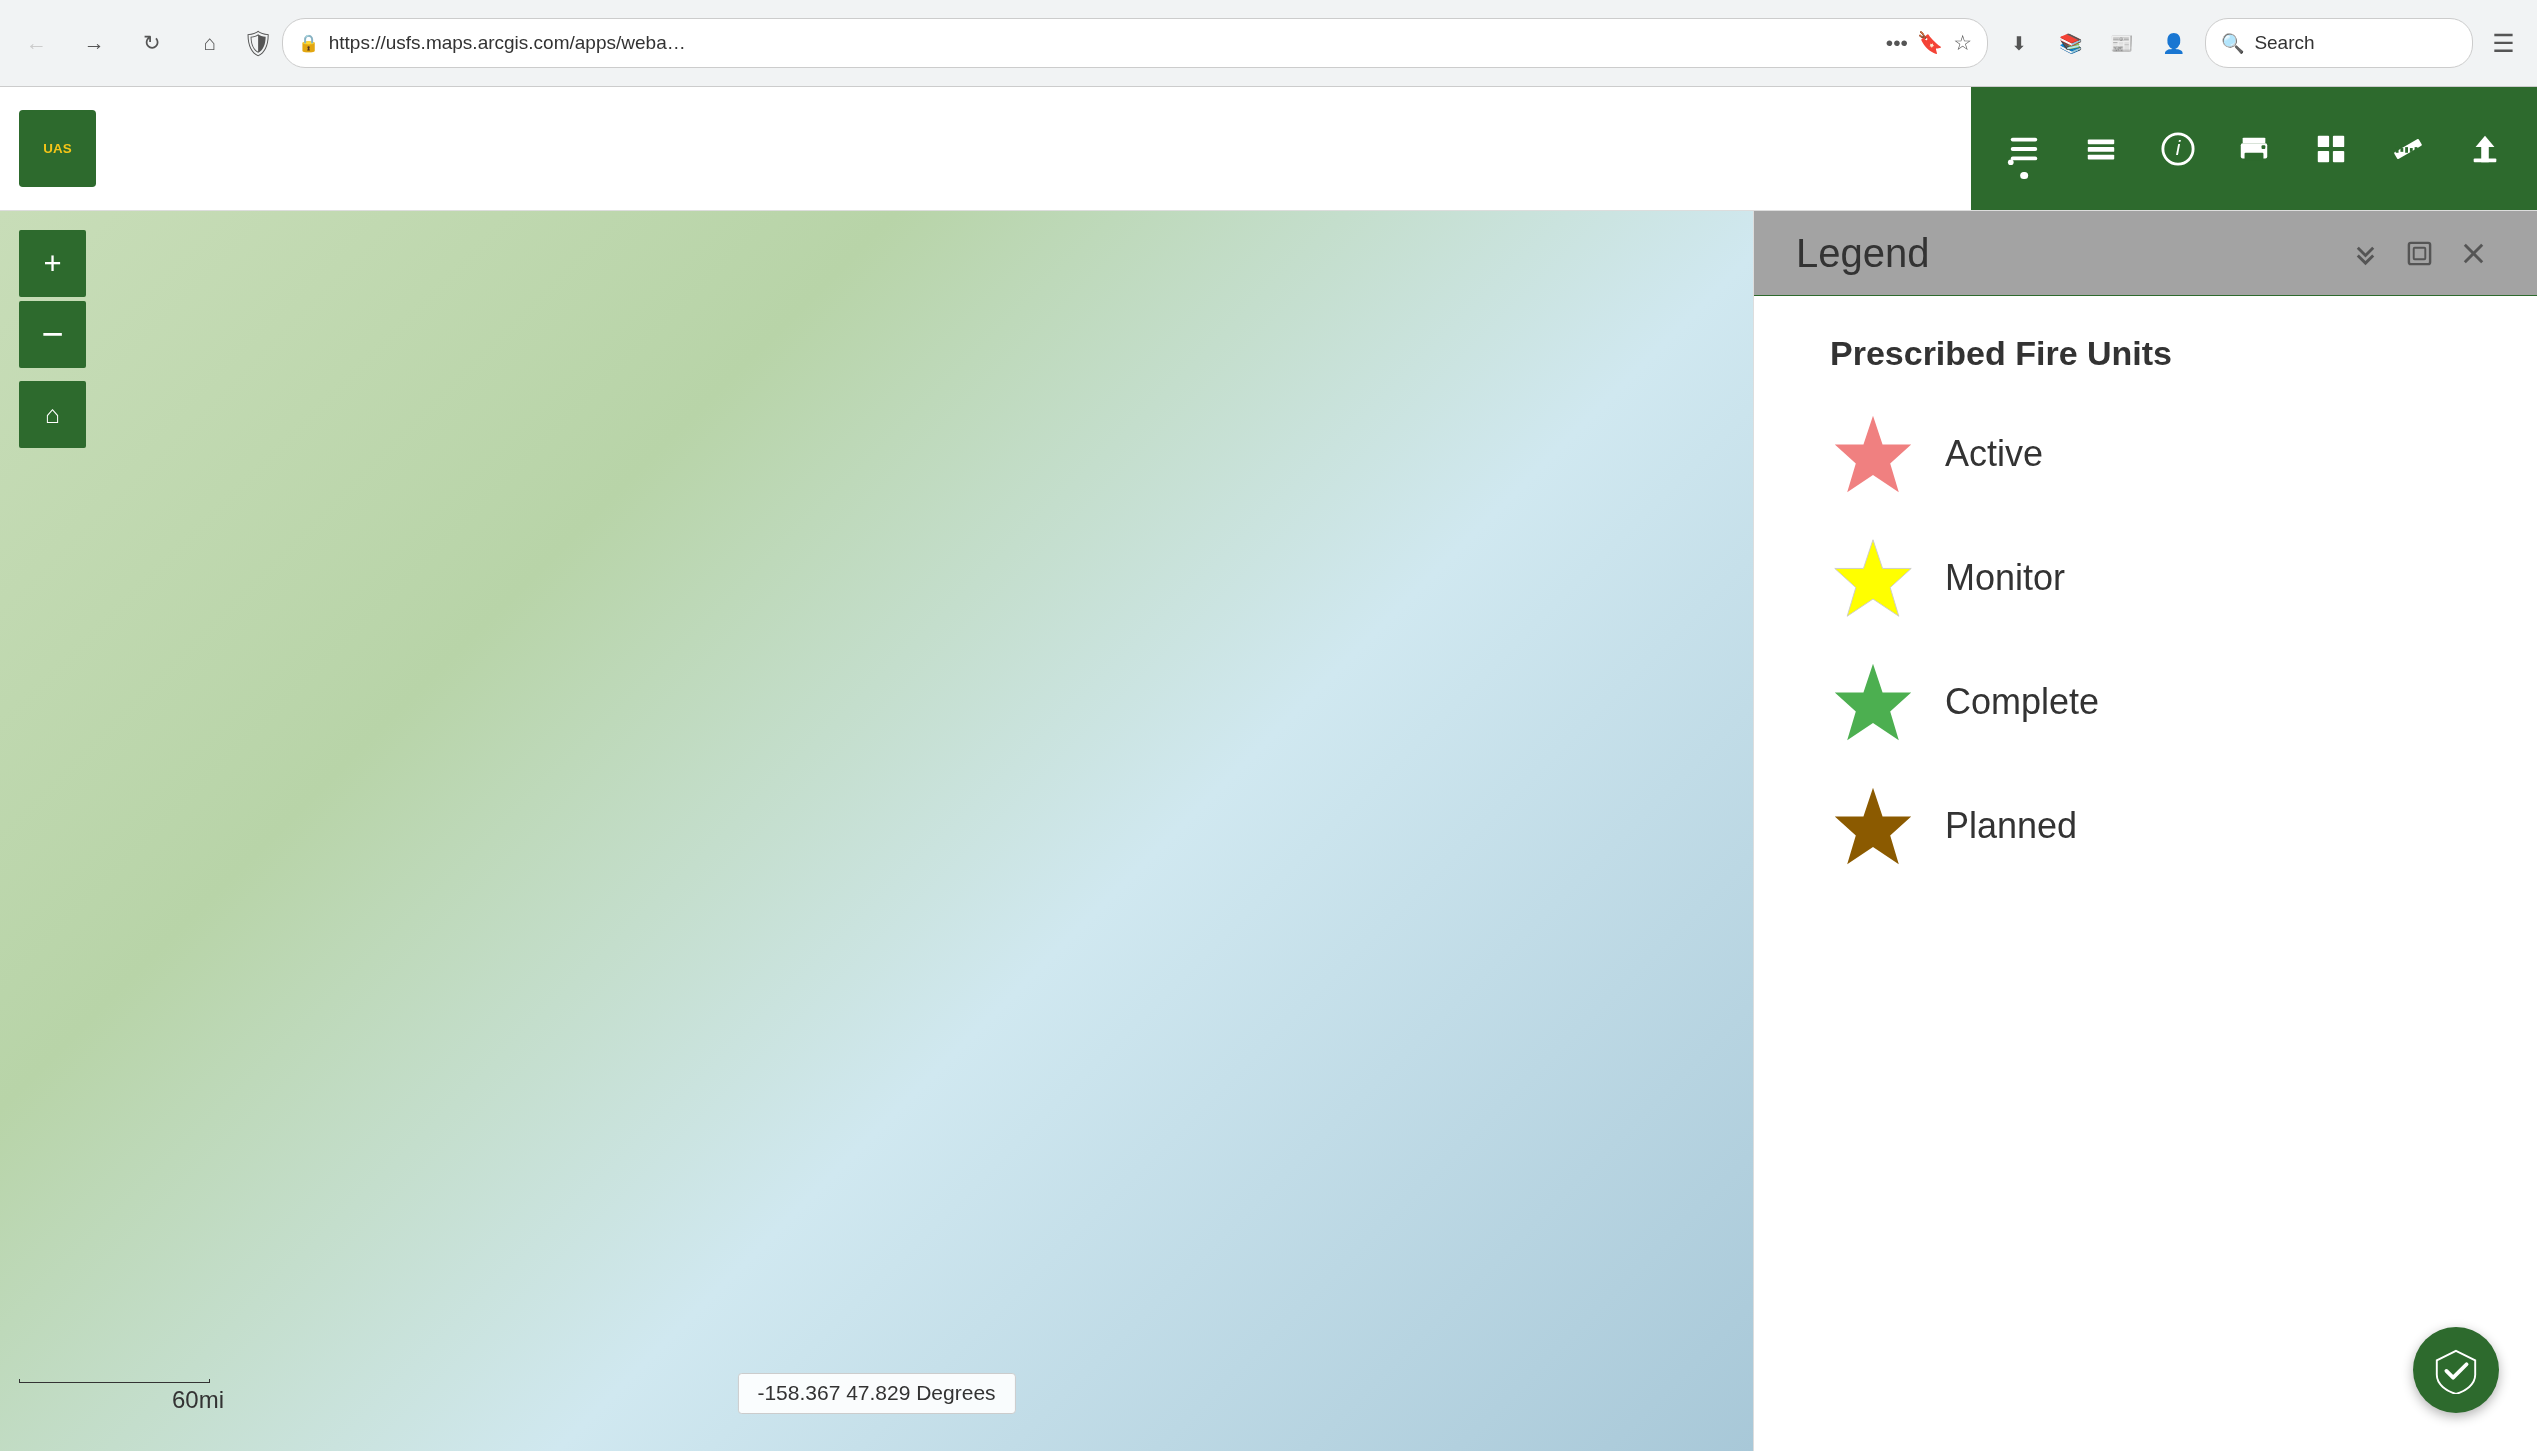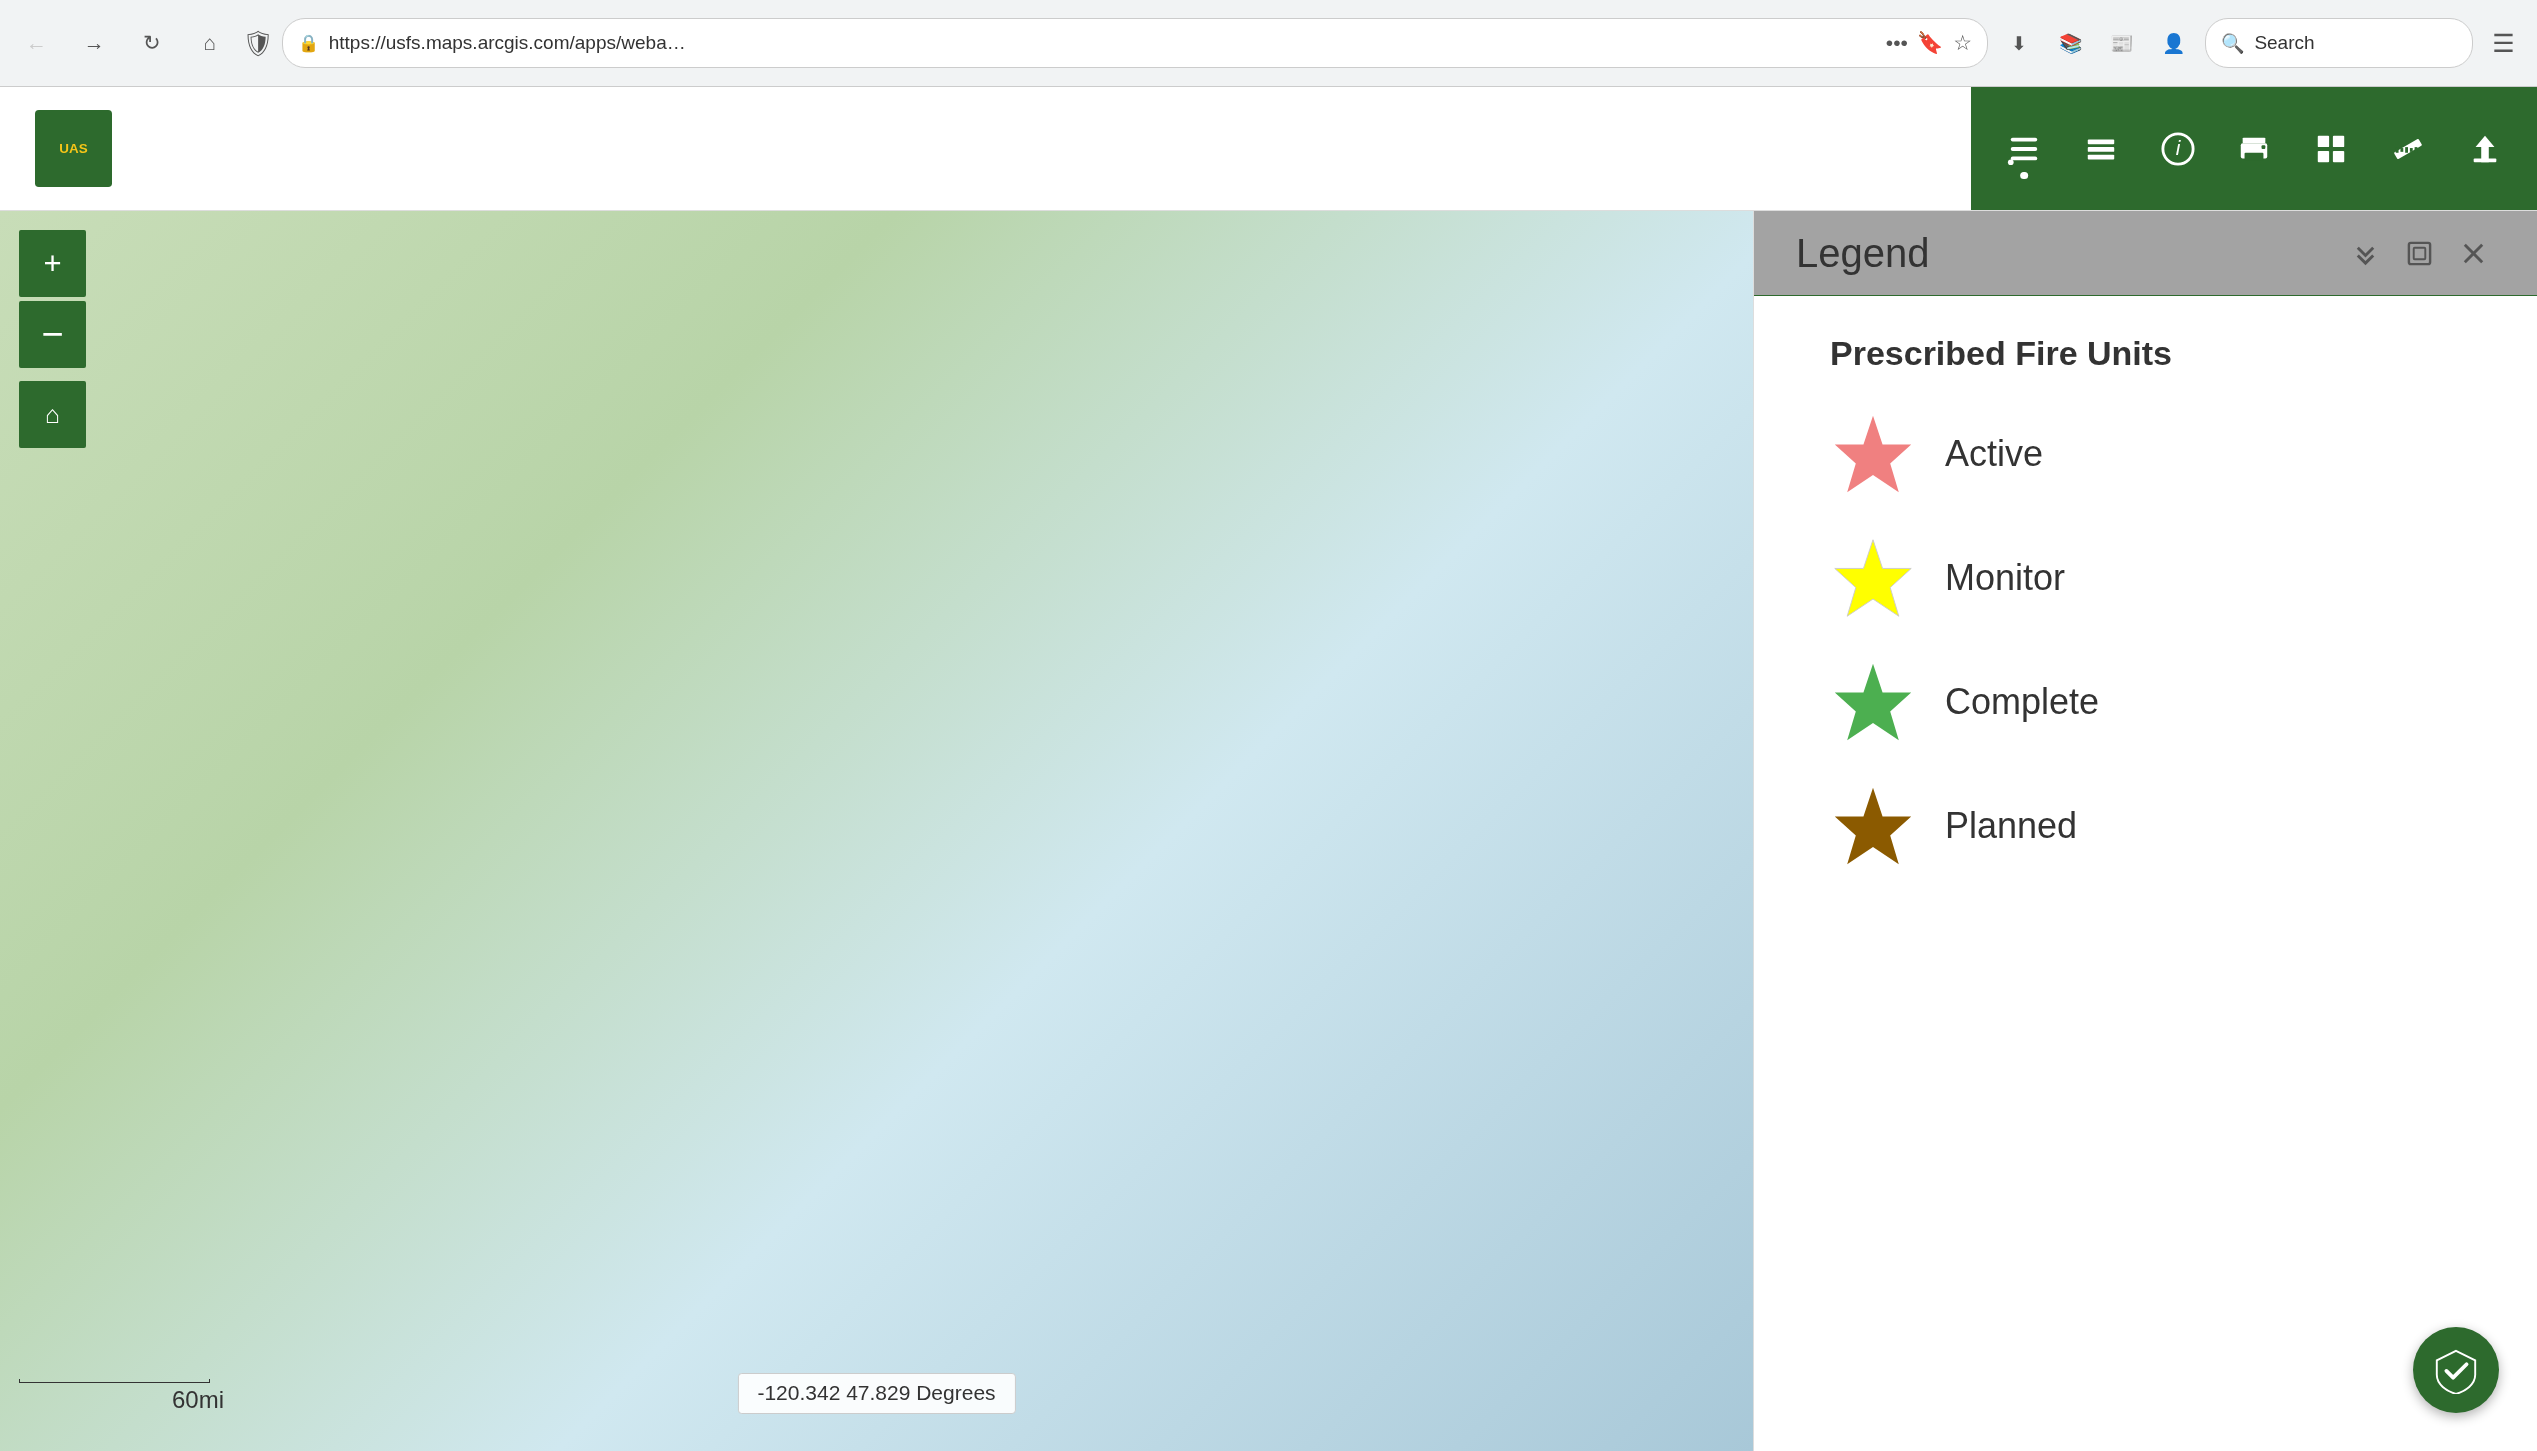--- a/index.html
+++ b/index.html
@@ -76,21 +76,21 @@
     
     .app-header {
       display: flex;
       align-items: stretch;
       height: 124px;
       background: #fff;
       border-bottom: 1px solid #ddd;
     }
     .app-header-logo {
       display: flex; align-items: center;
-      padding: 0 35px;
+      padding: 0 19px;
       gap: 7px;
     }
     .usfs-shield {
       width: 77px; height: 77px;
       background: #2d6a2d;
       border-radius: 3.8px;
       display: flex; align-items: center; justify-content: center;
       color: #f5c518;
       font-weight: bold;
       font-size: 17px;
@@ -548,21 +548,21 @@
     </div>
 
     
     <div class="scale-bar">
       <div class="scale-line"></div>
       <span class="scale-label">60mi</span>
     </div>
 
     
     <div class="coord-display">
-      <span>-120.342 47.829 Degrees</span>
+      <span>-158.367 47.829 Degrees</span>
     </div>
   </div>
 
   <div class="legend-panel">
     <div class="legend-header">
       <span class="legend-title">Legend</span>
       <div class="legend-header-btns">
         <button class="legend-header-btn" title="Collapse">
           <svg width="27" height="27" viewBox="0 0 28 28" fill="none">
             <polyline points="6,8 14,16 22,8" stroke="#555" stroke-width="3" fill="none"></polyline>

